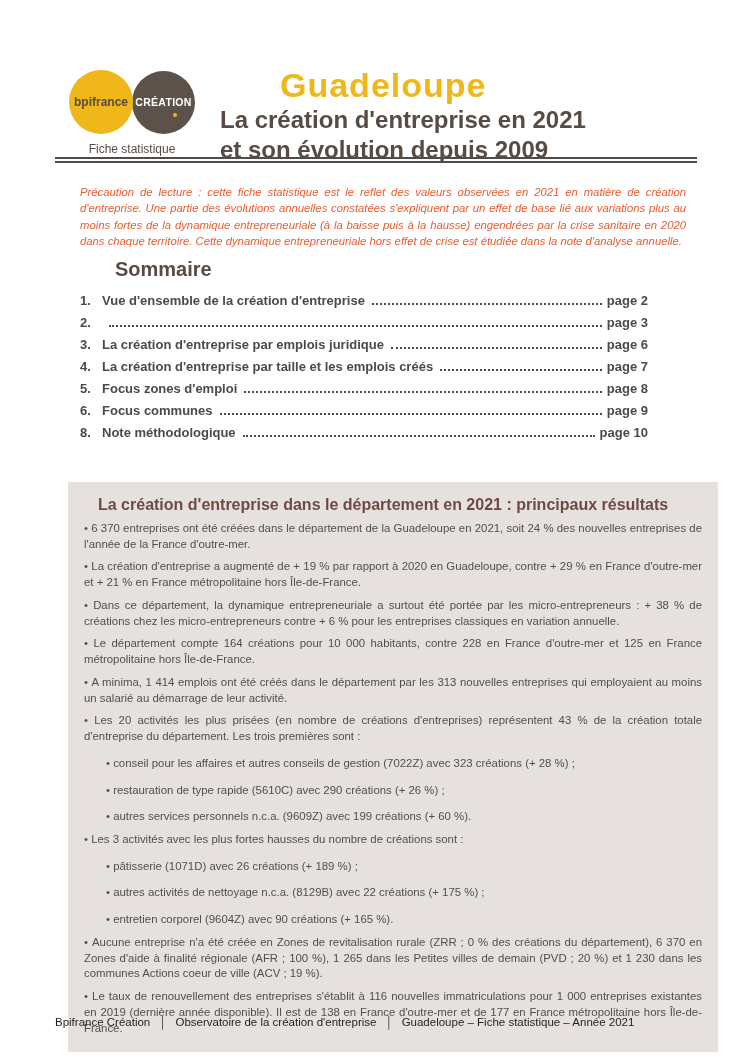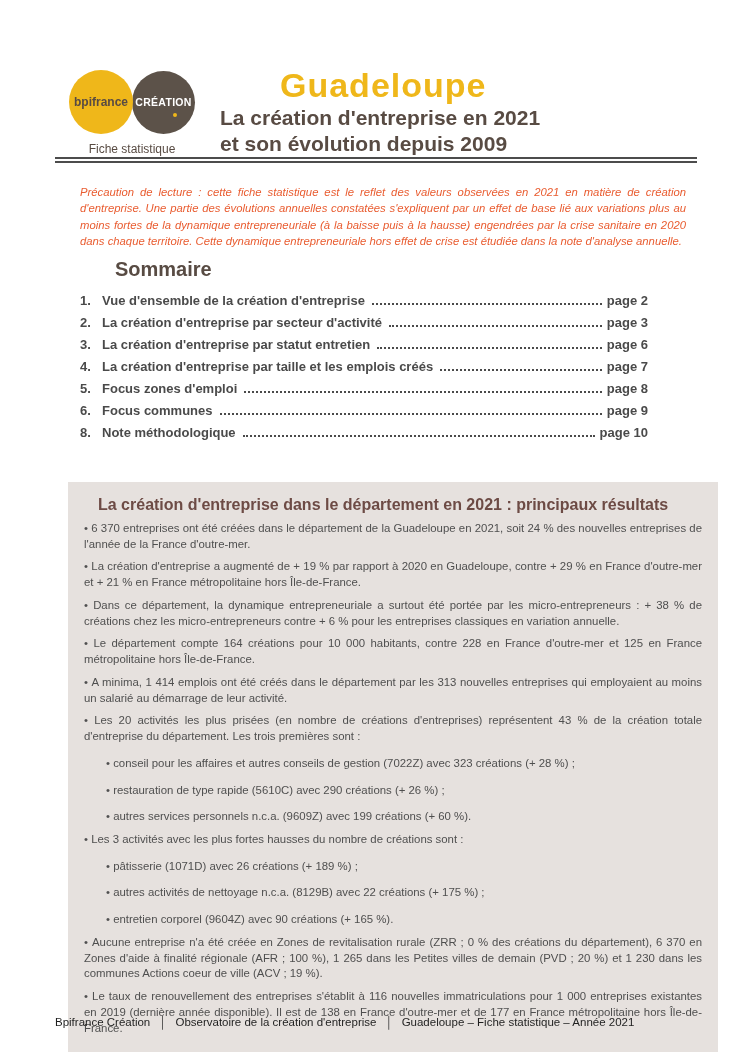--- a/index.html
+++ b/index.html
@@ -13,21 +13,21 @@
   
   .logos{position:absolute;top:70px;left:64px;width:136px;text-align:center;}
   .logo-row{display:flex;justify-content:center;align-items:center;}
   .logo-circle{border-radius:50%;display:flex;align-items:center;justify-content:center;font-weight:bold;box-sizing:border-box;}
   .logo-bpi{width:64px;height:64px;background:var(--yellow);color:var(--brown);font-size:12px;z-index:1;}
   .logo-cre{width:63px;height:63px;background:var(--dark-circle);color:#ffffff;font-size:10.5px;letter-spacing:.3px;margin-left:-1px;position:relative;}
   .logo-cre .dot{position:absolute;bottom:17px;left:50%;width:4px;height:4px;margin-left:9px;border-radius:50%;background:var(--yellow);}
   .logo-caption{margin-top:8px;font-weight:normal;font-size:12px;color:var(--brown);}
   .title-block{position:absolute;top:66px;left:220px;width:460px;text-align:left;}
   .region{font-size:34px;font-weight:bold;color:var(--yellow);letter-spacing:1px;padding-left:60px;}
-  .doc-title{font-size:21px;font-weight:bold;color:var(--brown);line-height:1.25;}
+  .doc-title{font-size:24px;font-weight:bold;color:var(--brown);line-height:1.25;}
   .rule{position:absolute;top:157px;left:55px;width:642px;height:2px;border-top:2px solid var(--rule);border-bottom:2px solid var(--rule);}
   
   .notice{
     position:absolute;top:184px;left:80px;width:606px;
     font-size:11.3px;font-style:italic;color:var(--orange);
     text-align:justify;line-height:1.45;
   }
   
   .toc{position:absolute;top:258px;left:80px;width:568px;}
   .toc-heading{font-size:20px;font-weight:bold;color:var(--brown);margin:0 0 12px 35px;}
@@ -83,27 +83,26 @@
     <div class="toc-heading">Sommaire</div>
     <div id="toc-list">
         <div class="toc-row">
           <span class="toc-num">1.</span>
           <span class="toc-label">Vue d'ensemble de la création d'entreprise</span>
           <span class="toc-leader"></span>
           <span class="toc-page">page 2</span>
         </div>
         <div class="toc-row">
           <span class="toc-num">2.</span>
-          <span class="toc-label">La création d'entreprise par secteur d'activité</span>
           <span class="toc-leader"></span>
           <span class="toc-page">page 3</span>
         </div>
         <div class="toc-row">
           <span class="toc-num">3.</span>
-          <span class="toc-label">La création d'entreprise par statut entretien</span>
+          <span class="toc-label">La création d'entreprise par emplois juridique</span>
           <span class="toc-leader"></span>
           <span class="toc-page">page 6</span>
         </div>
         <div class="toc-row">
           <span class="toc-num">4.</span>
           <span class="toc-label">La création d'entreprise par taille et les emplois créés</span>
           <span class="toc-leader"></span>
           <span class="toc-page">page 7</span>
         </div>
         <div class="toc-row">

